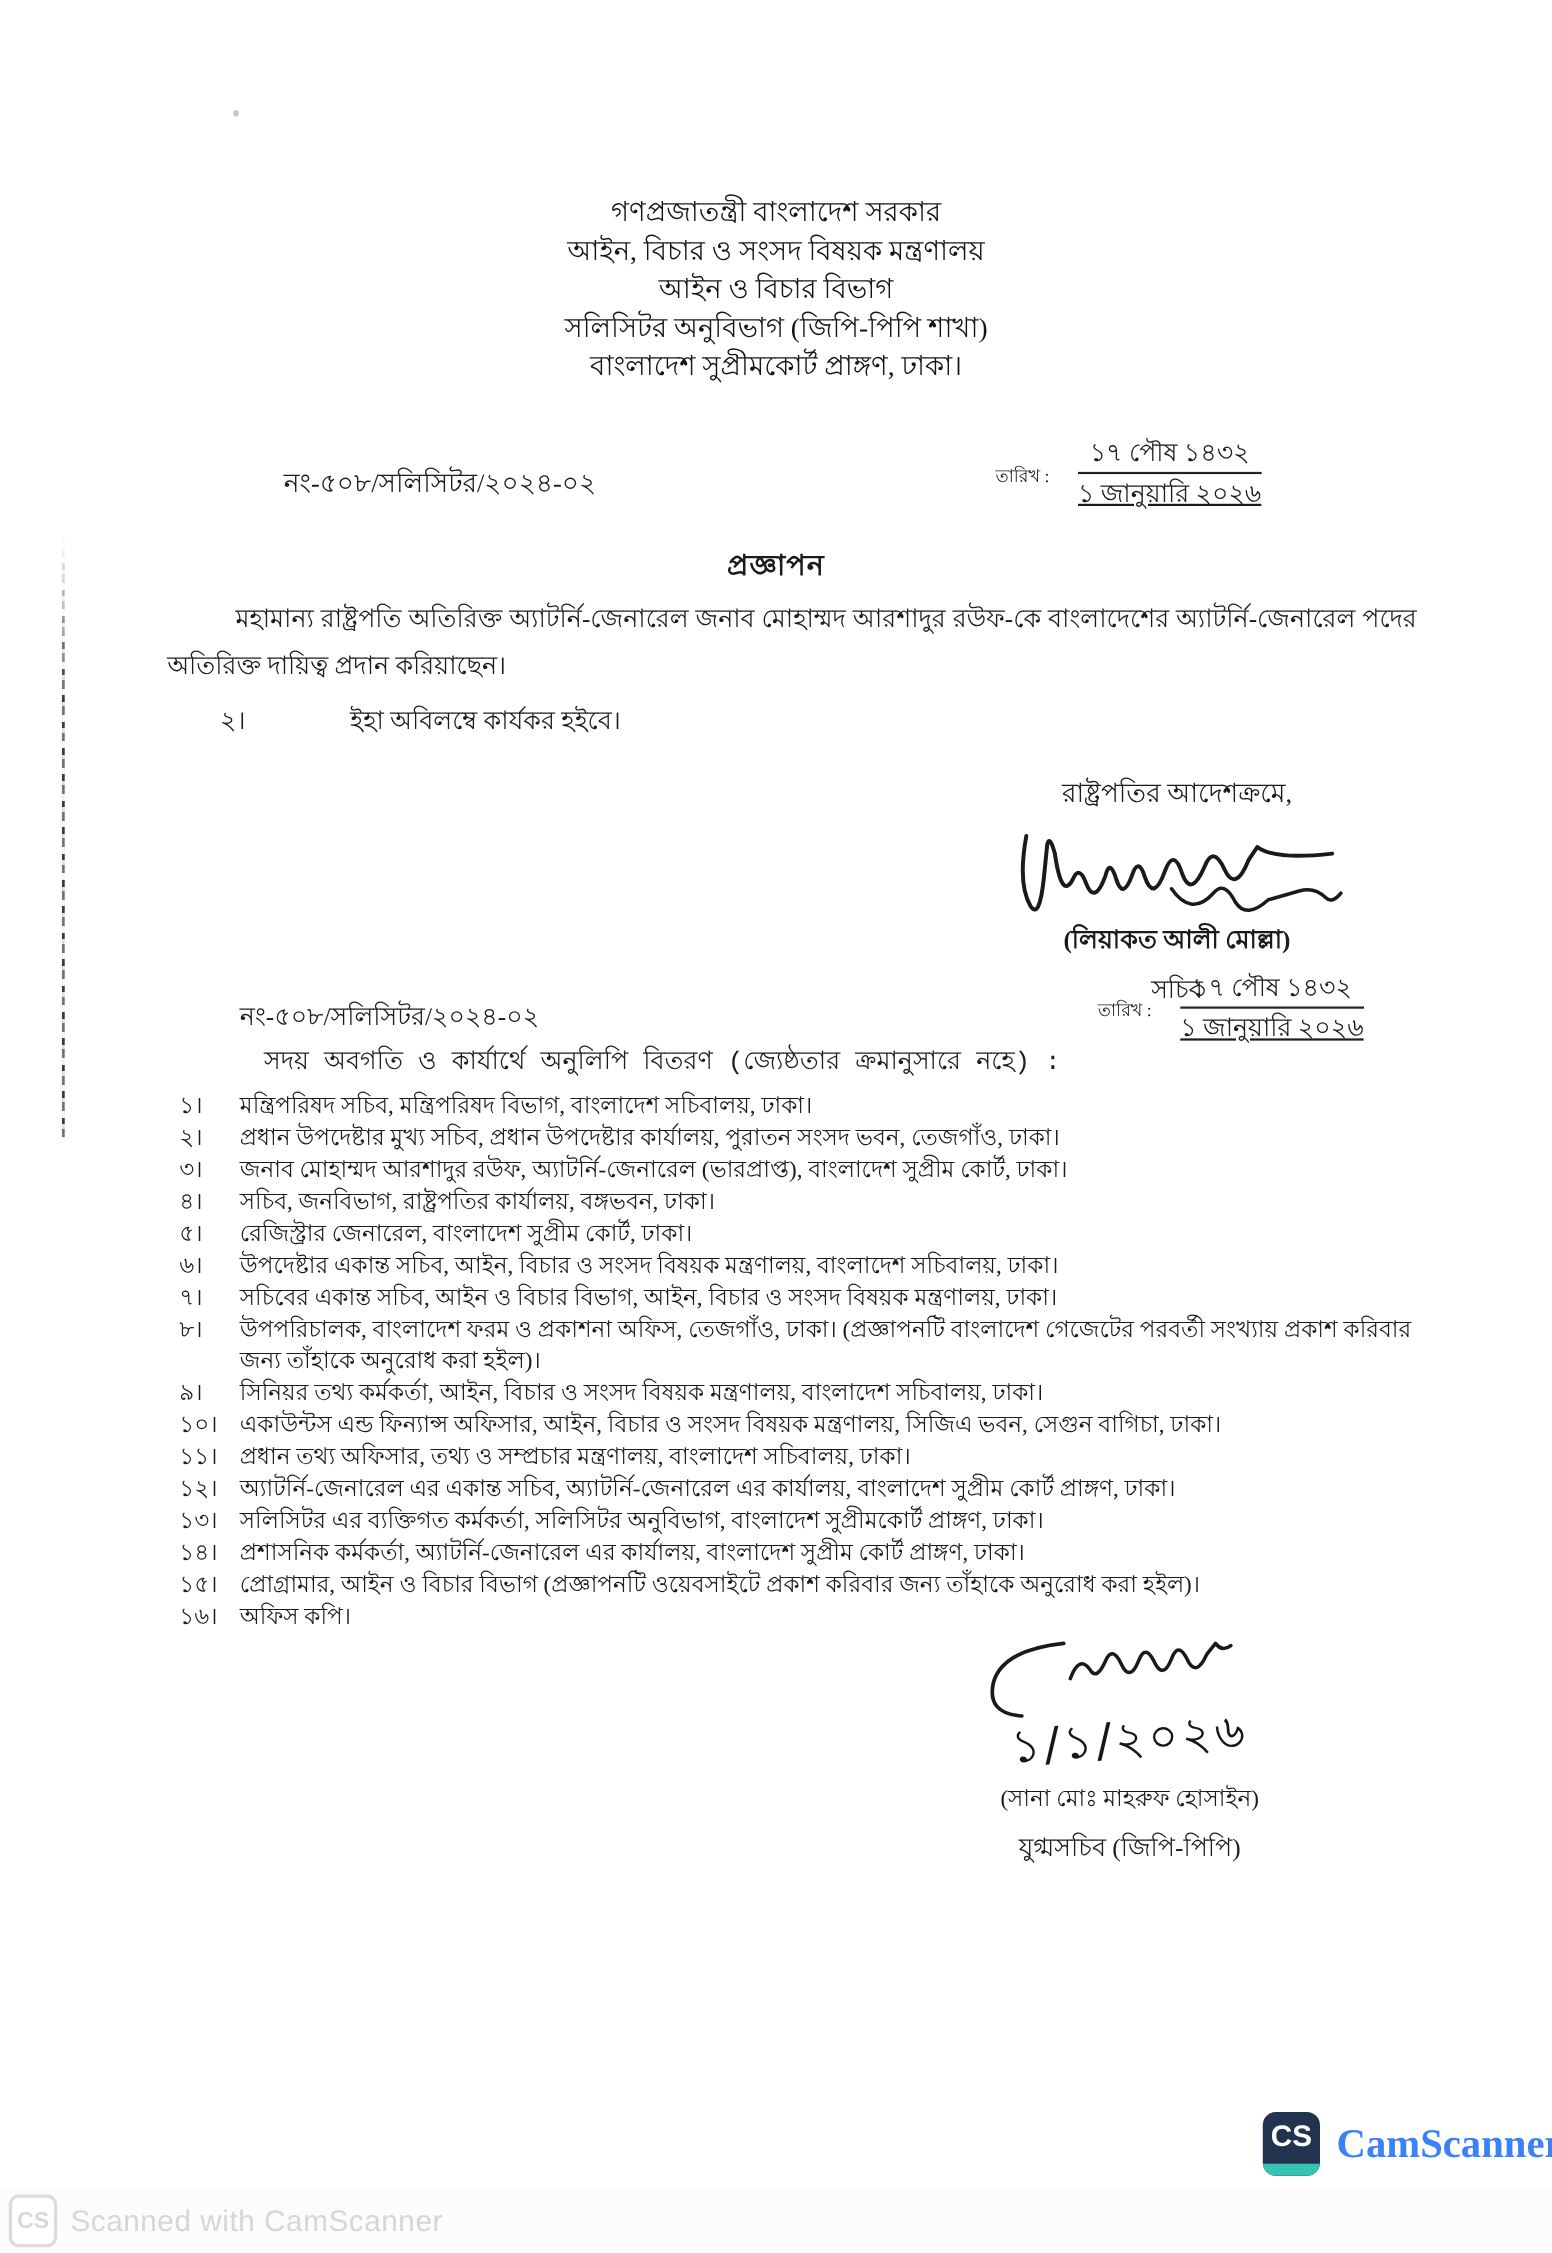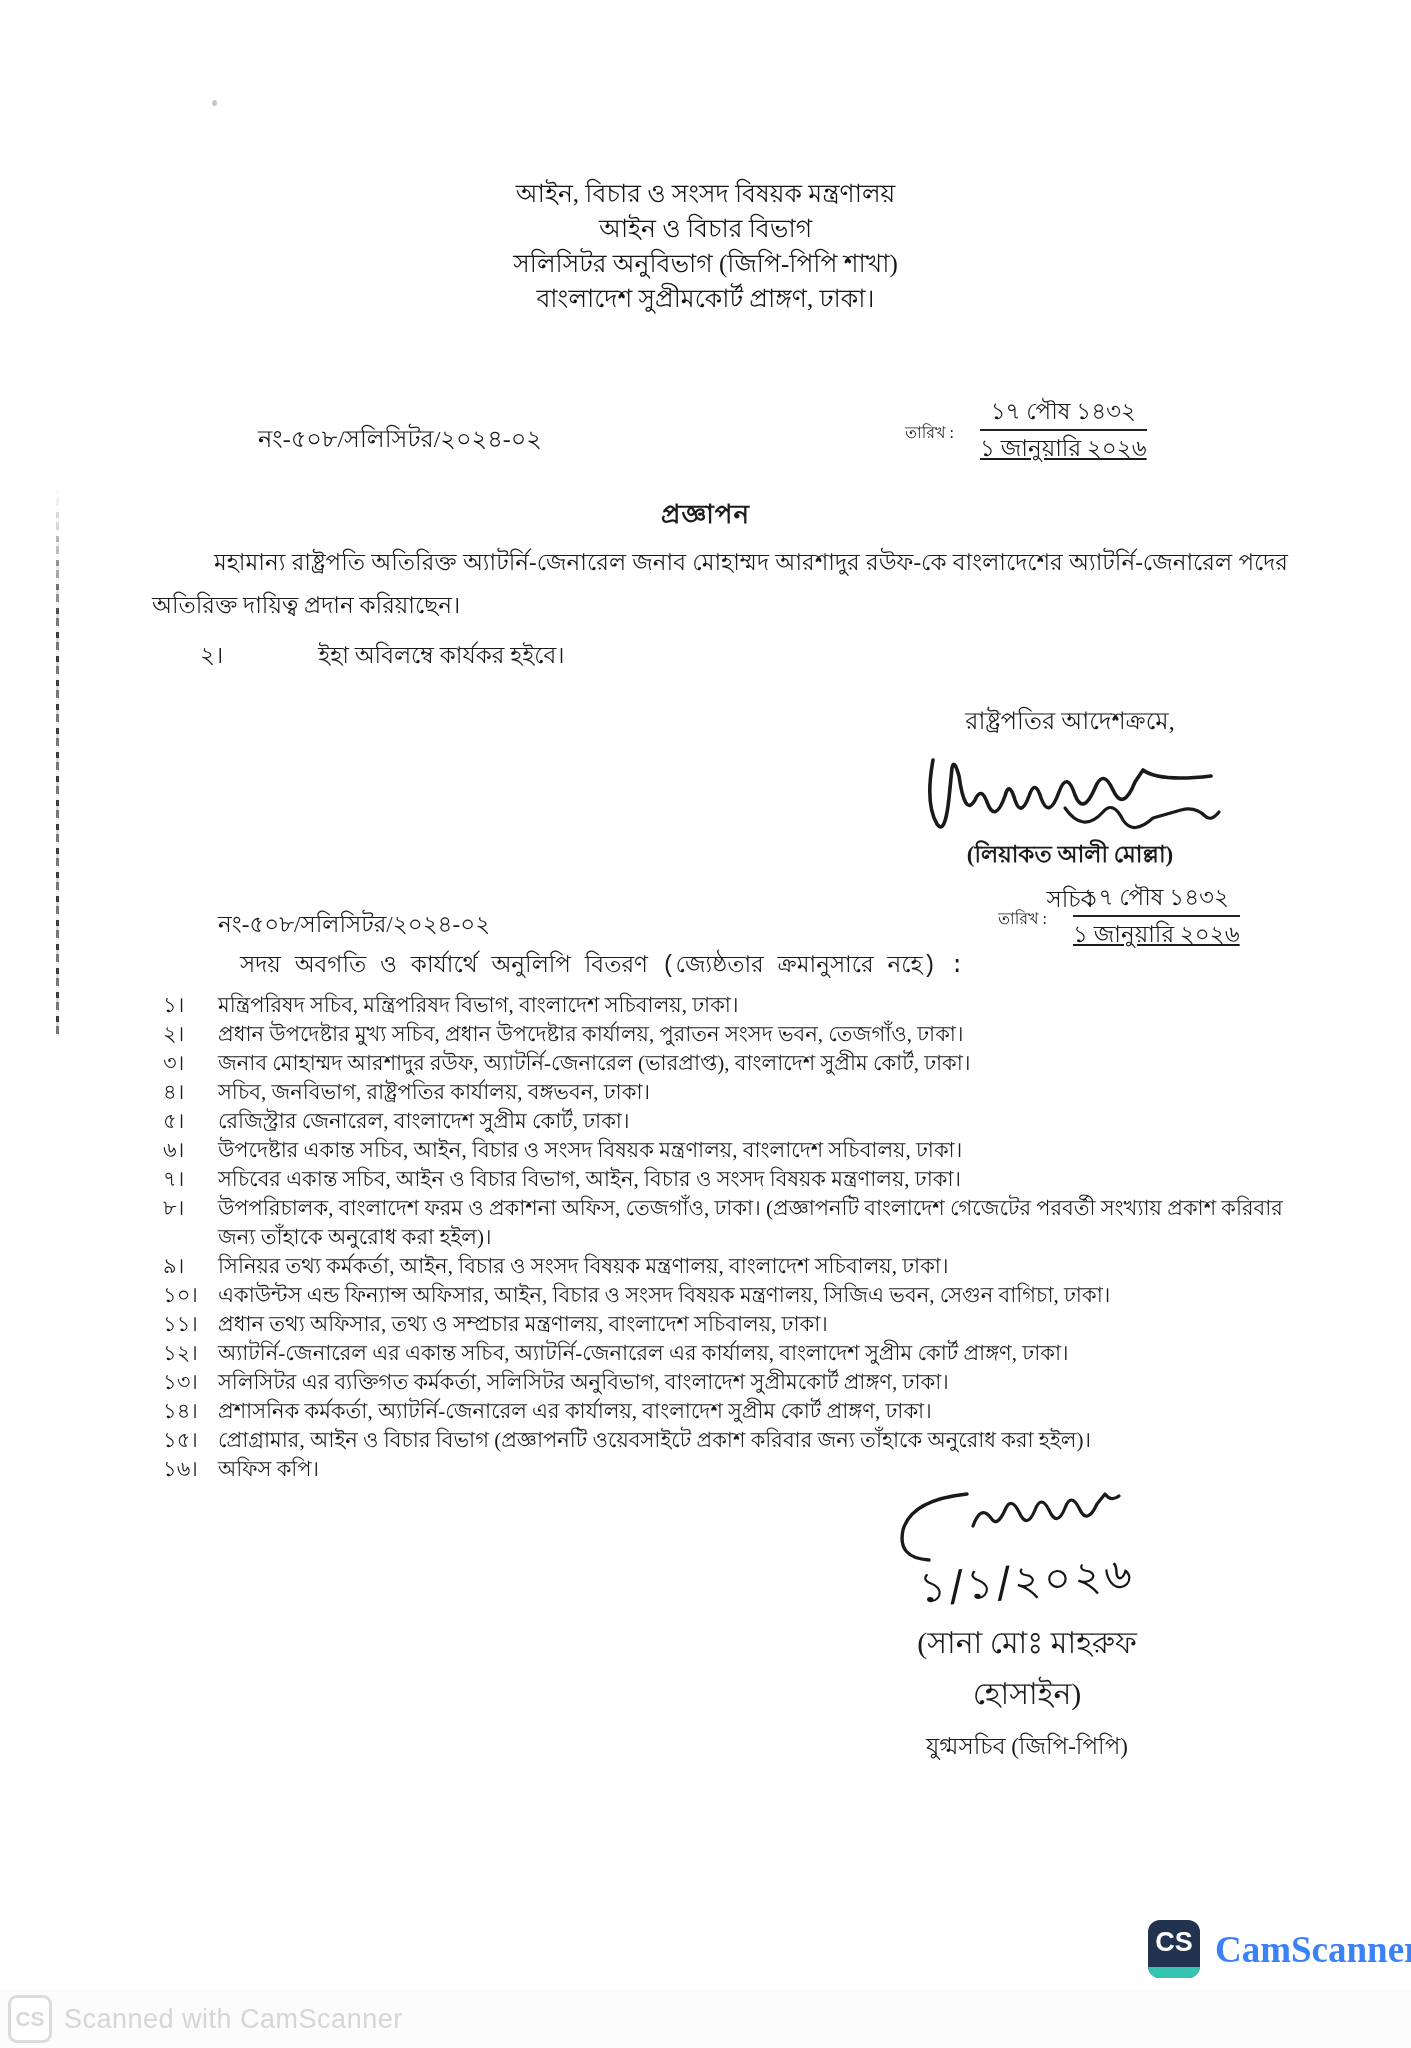--- a/index.html
+++ b/index.html
@@ -36,21 +36,21 @@
   .dist-heading{top:946px;left:240px;font-size:23px;font-family:Liberation Mono, monospace;}
   
   .dist-list{top:991px;left:163px;width:1140px;font-size:21px;line-height:29px;}
   .dist-row{display:flex;}
   .dist-row .no{width:55px;flex:0 0 55px;}
   .dist-row .tx{flex:1;}
   .sig2-block{top:1486px;left:862px;width:330px;text-align:center;}
   .sig2-block svg{display:block;margin:0 auto;}
   .hand-date{font-size:42px;letter-spacing:3px;transform:rotate(-4deg);
     margin-top:-16px;font-family:"DejaVu Sans",sans-serif;color:#161616;}
-  .sig2-block .sig-name{font-size:30px;margin-top:0px;}
+  .sig2-block .sig-name{font-size:21px;margin-top:0px;}
   .sig2-block .sig-title{font-size:23px;margin-top:7px;}
   
   .cs-logo{top:1920px;left:1148px;display:flex;align-items:center;gap:15px;}
   .cs-icon{width:52px;height:58px;background:#21334e;border-radius:12px;position:relative;
     display:flex;justify-content:center;overflow:hidden;flex:0 0 52px;}
   .cs-icon .cs-txt{color:#ffffff;font-weight:bold;font-size:27px;margin-top:7px;
     font-family:"Liberation Sans",sans-serif;letter-spacing:0px;}
   .cs-icon .cs-teal{position:absolute;bottom:0;left:0;width:100%;height:11px;background:#35c3b2;}
   .cs-brand{font-size:37px;color:#3b82f6;font-family:"Liberation Serif",serif;font-weight:bold;}
   
@@ -72,20 +72,21 @@
   svg path{fill:none;stroke:#1a1a1a;stroke-linecap:round;stroke-linejoin:round;}
 </style>
 </head>
 <body>
 
 <div class="abs fold-line"></div>
 <div class="abs speck"></div>
 
 <div class="abs doc-header">
 
+<div>গণপ্রজাতন্ত্রী  বাংলাদেশ সরকার</div>
     <div>আইন, বিচার ও সংসদ বিষয়ক মন্ত্রণালয়</div>
     <div>আইন ও বিচার বিভাগ</div>
     <div>সলিসিটর অনুবিভাগ (জিপি-পিপি শাখা)</div>
     <div>বাংলাদেশ সুপ্রীমকোর্ট প্রাঙ্গণ, ঢাকা।</div>
   </div>
 
 <div class="abs memo1">নং-৫০৮/সলিসিটর/২০২৪-০২</div>
 <div class="abs date-block date1">
   <span class="dlabel">তারিখ :</span>
   <span class="date-frac">

